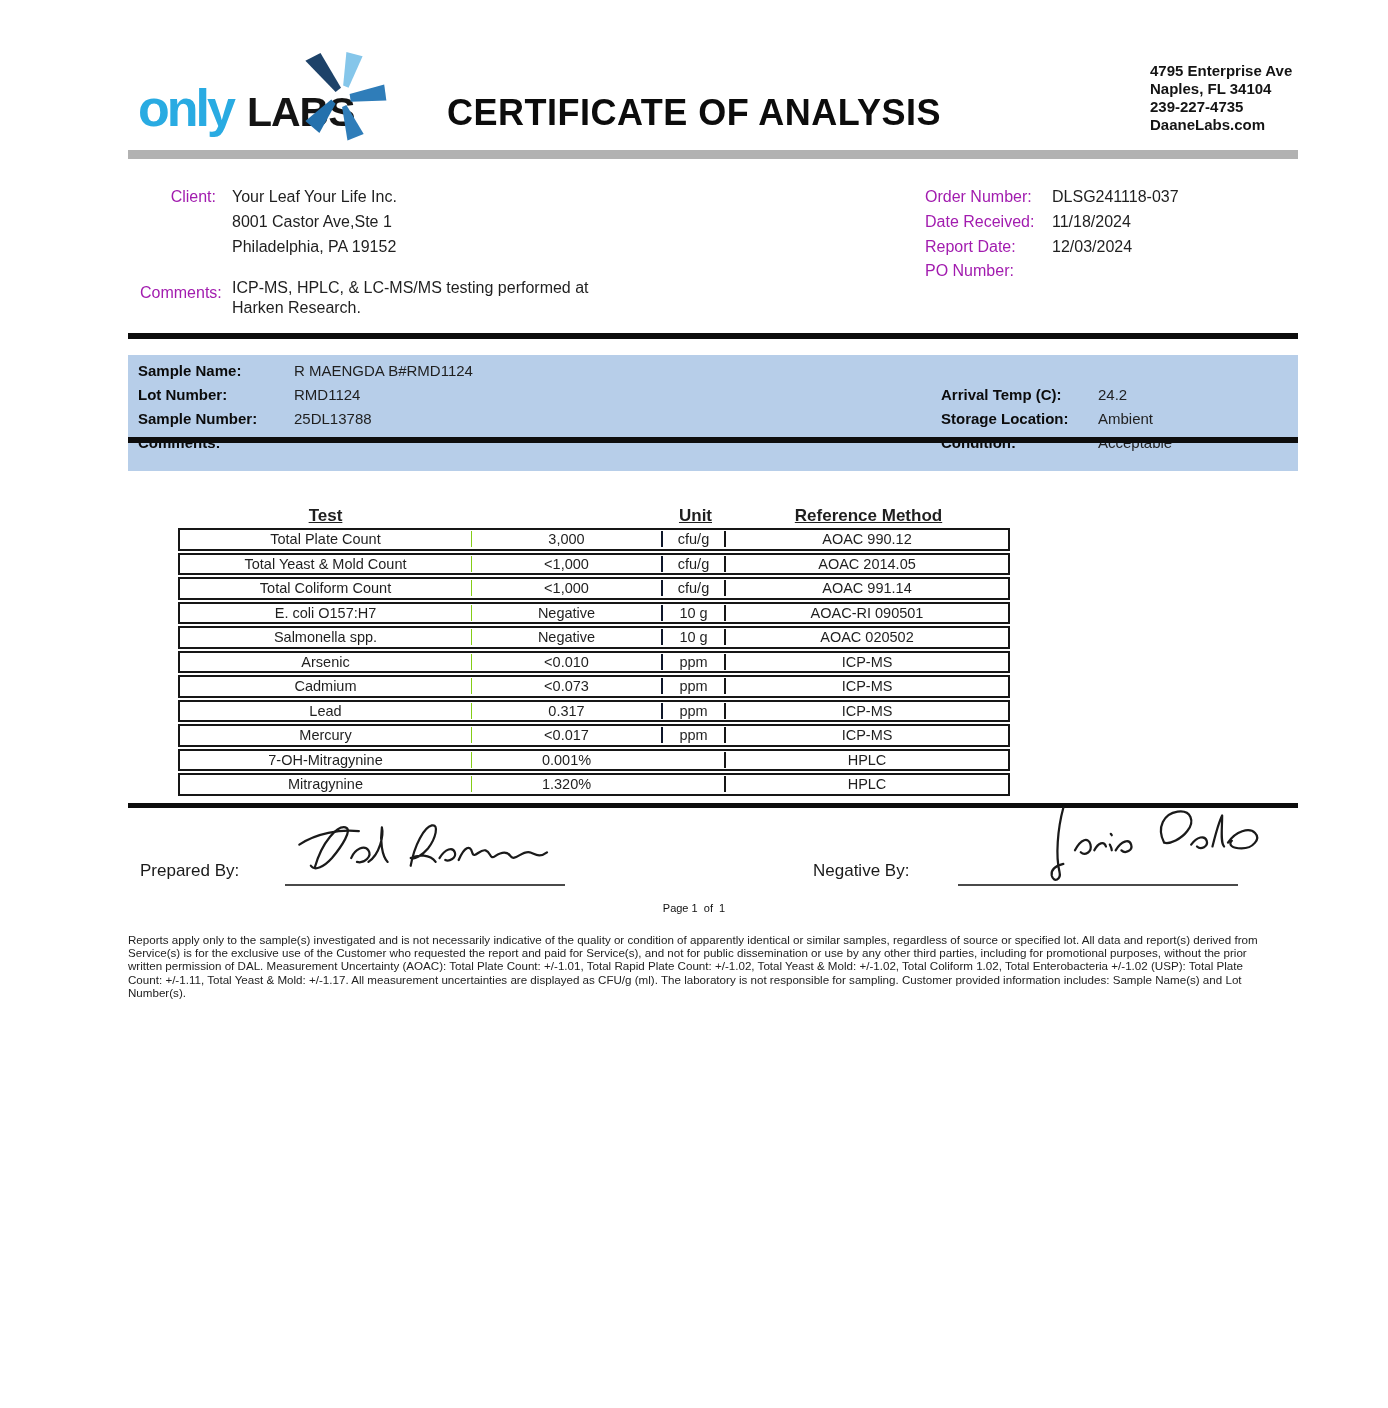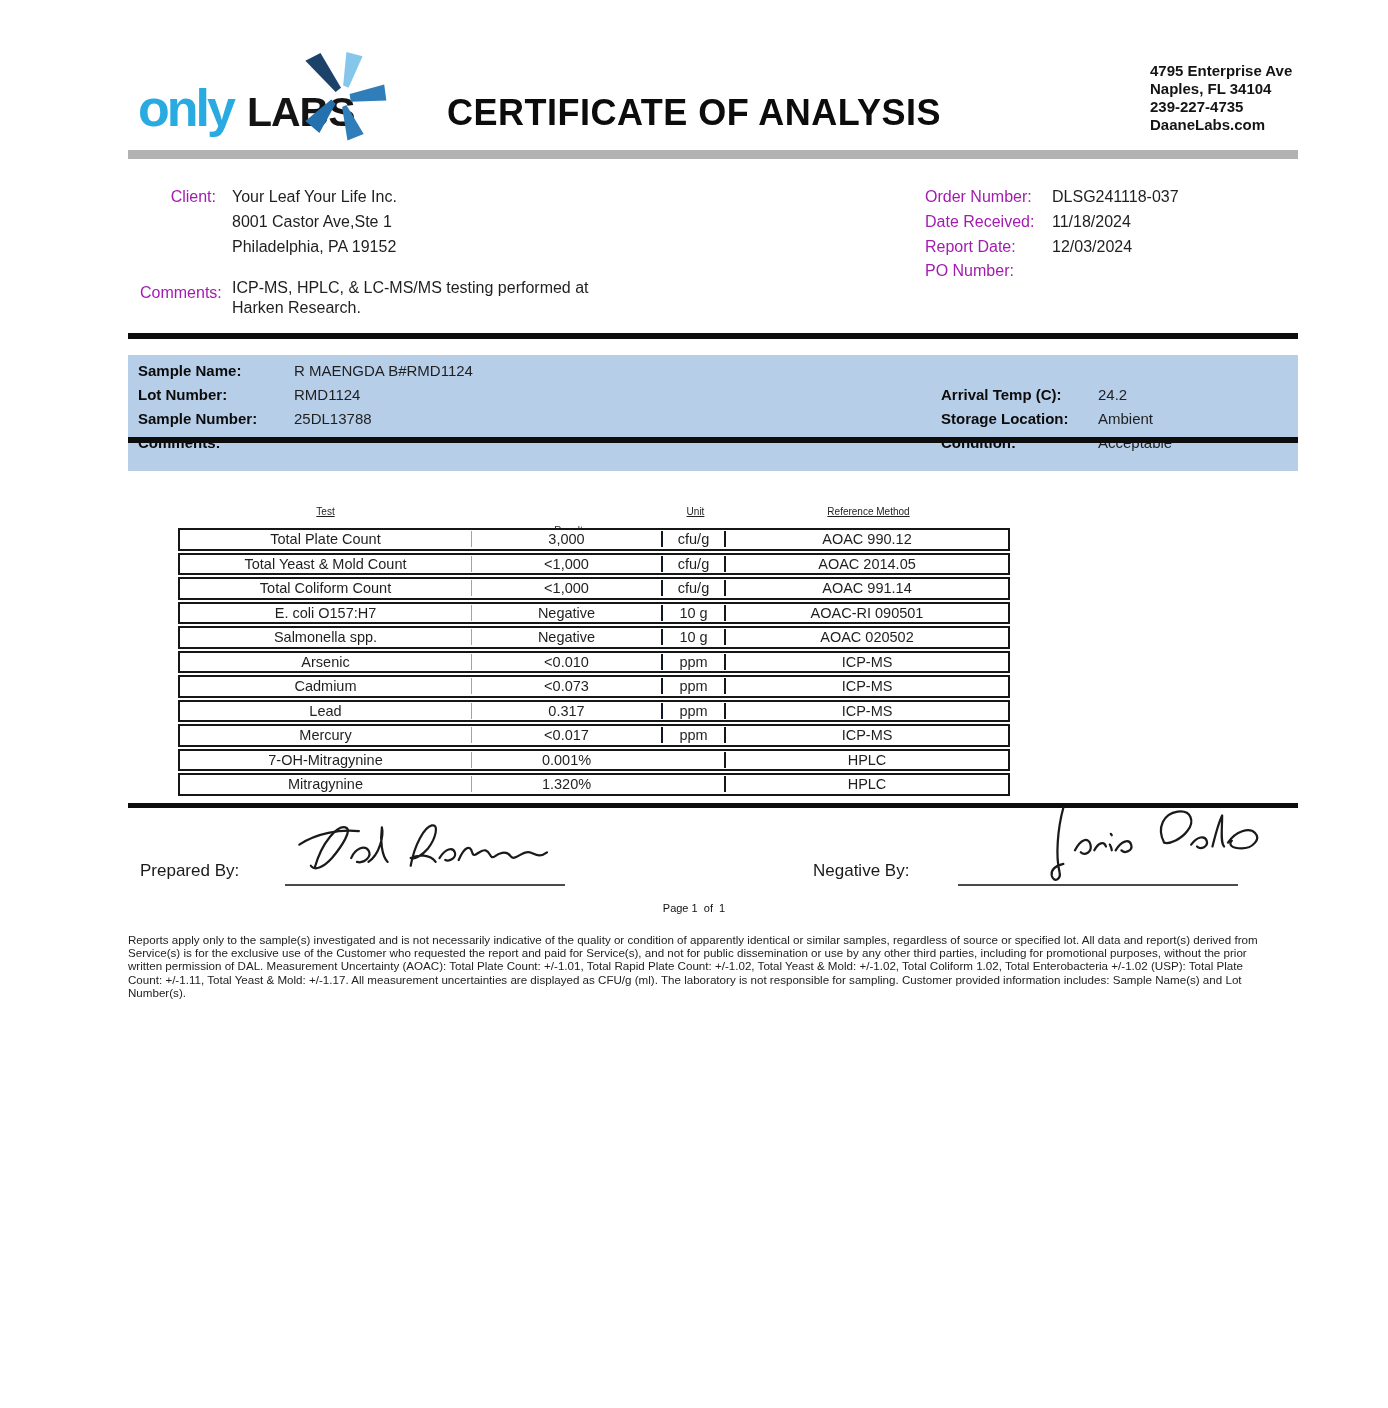--- a/index.html
+++ b/index.html
@@ -35,21 +35,21 @@
   .bar-top{top:333px;} .bar-bottom{top:437px;} .bar-sig{top:803px;height:5px;}
   .sample-box{position:absolute;left:128px;top:339px;width:1170px;height:116px;background:#b7cee9;margin-top:16px;}
   .sb{position:absolute;font-size:15px;}
   .sb-label{font-weight:700;color:#0b0b0b;}
   .sbl{left:10px;} .sbv{left:166px;}
   .sb-r0{top:7px;} .sb-r1{top:31px;} .sb-r2{top:55px;} .sb-r3{top:79px;}
   .sbrl{left:813px;font-weight:700;color:#0b0b0b;} .sbrv{left:970px;}
 
   
   .rt-head{position:absolute;left:178px;top:506px;width:832px;display:flex;
-           font-size:10px;font-weight:400;}
+           font-size:17px;font-weight:700;}
   .rt-head span{text-decoration:underline;text-align:center;display:block;}
   .h1{width:295px;} .h2{width:191px;margin-top:19px;} .h3{width:63px;} .h4{flex:1;}
   .results-table{position:absolute;left:178px;top:528px;width:832px;}
   .rt-row{display:flex;border:2px solid #161616;margin-bottom:2px;height:18.5px;
           align-items:center;font-size:14.5px;background:#fff;}
   .rt-row div{text-align:center;overflow:hidden;}
   .c1{width:291px;} .c2{width:189px;border-left:1px solid #84cc16;}
   .c3{width:61px;border-left:2px solid #0f172a;}
   .c4{flex:1;border-left:2px solid #161616;}
 

